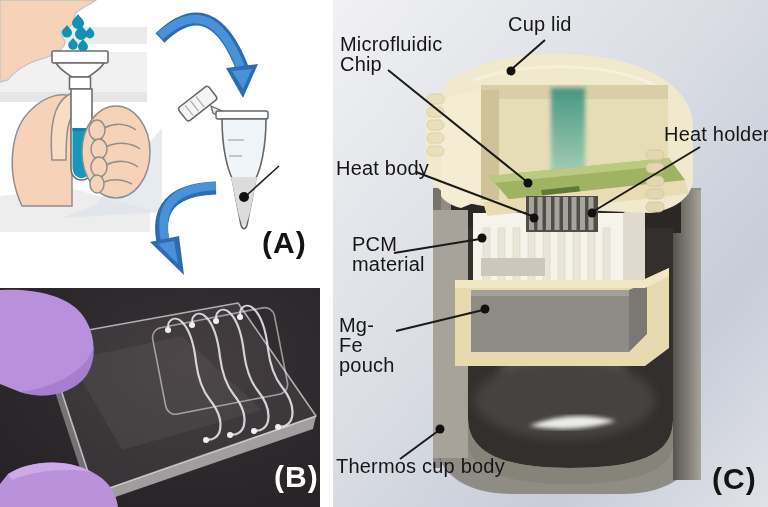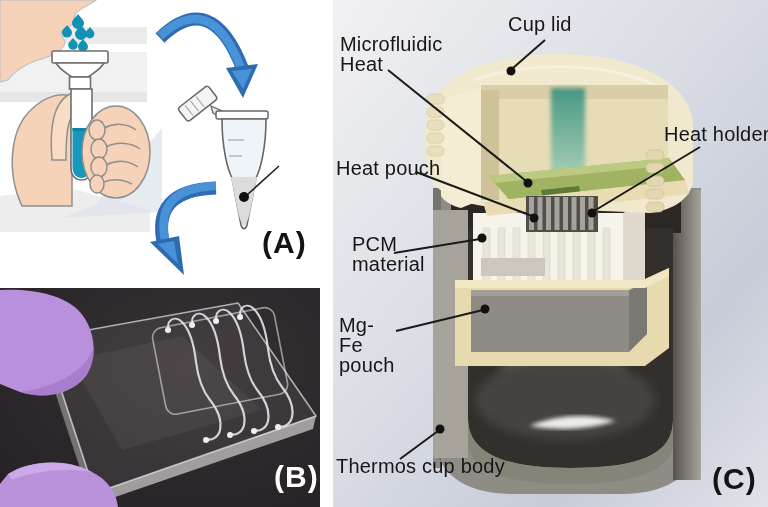--- a/index.html
+++ b/index.html
@@ -258,21 +258,21 @@
       <circle cx="152" cy="309" r="4.5"></circle>
       <circle cx="107" cy="429" r="4.5"></circle>
     </g>
   </svg>
 
   <div class="panel-letter" style="left:262px;top:226px">(A)</div>
 
   <div class="panel-letter white" style="left:274px;top:460px">(B)</div>
 
   <div class="callout nowrap" style="left:508px;top:14px">Cup lid</div>
-  <div class="callout" style="left:340px;top:34px;width:100px">Microfluidic Heat</div>
+  <div class="callout" style="left:340px;top:34px;width:100px">Microfluidic Chip</div>
   <div class="callout nowrap" style="left:664px;top:124px">Heat holder</div>
-  <div class="callout nowrap" style="left:336px;top:158px">Heat pouch</div>
+  <div class="callout nowrap" style="left:336px;top:158px">Heat body</div>
   <div class="callout" style="left:352px;top:234px;width:75px">PCM material</div>
   <div class="callout" style="left:339px;top:315px;width:56px">Mg-Fe pouch</div>
   <div class="callout nowrap" style="left:336px;top:456px">Thermos cup body</div>
   <div class="panel-letter" style="left:712px;top:462px">(C)</div>
 
 </div>
 
 </body></html>

